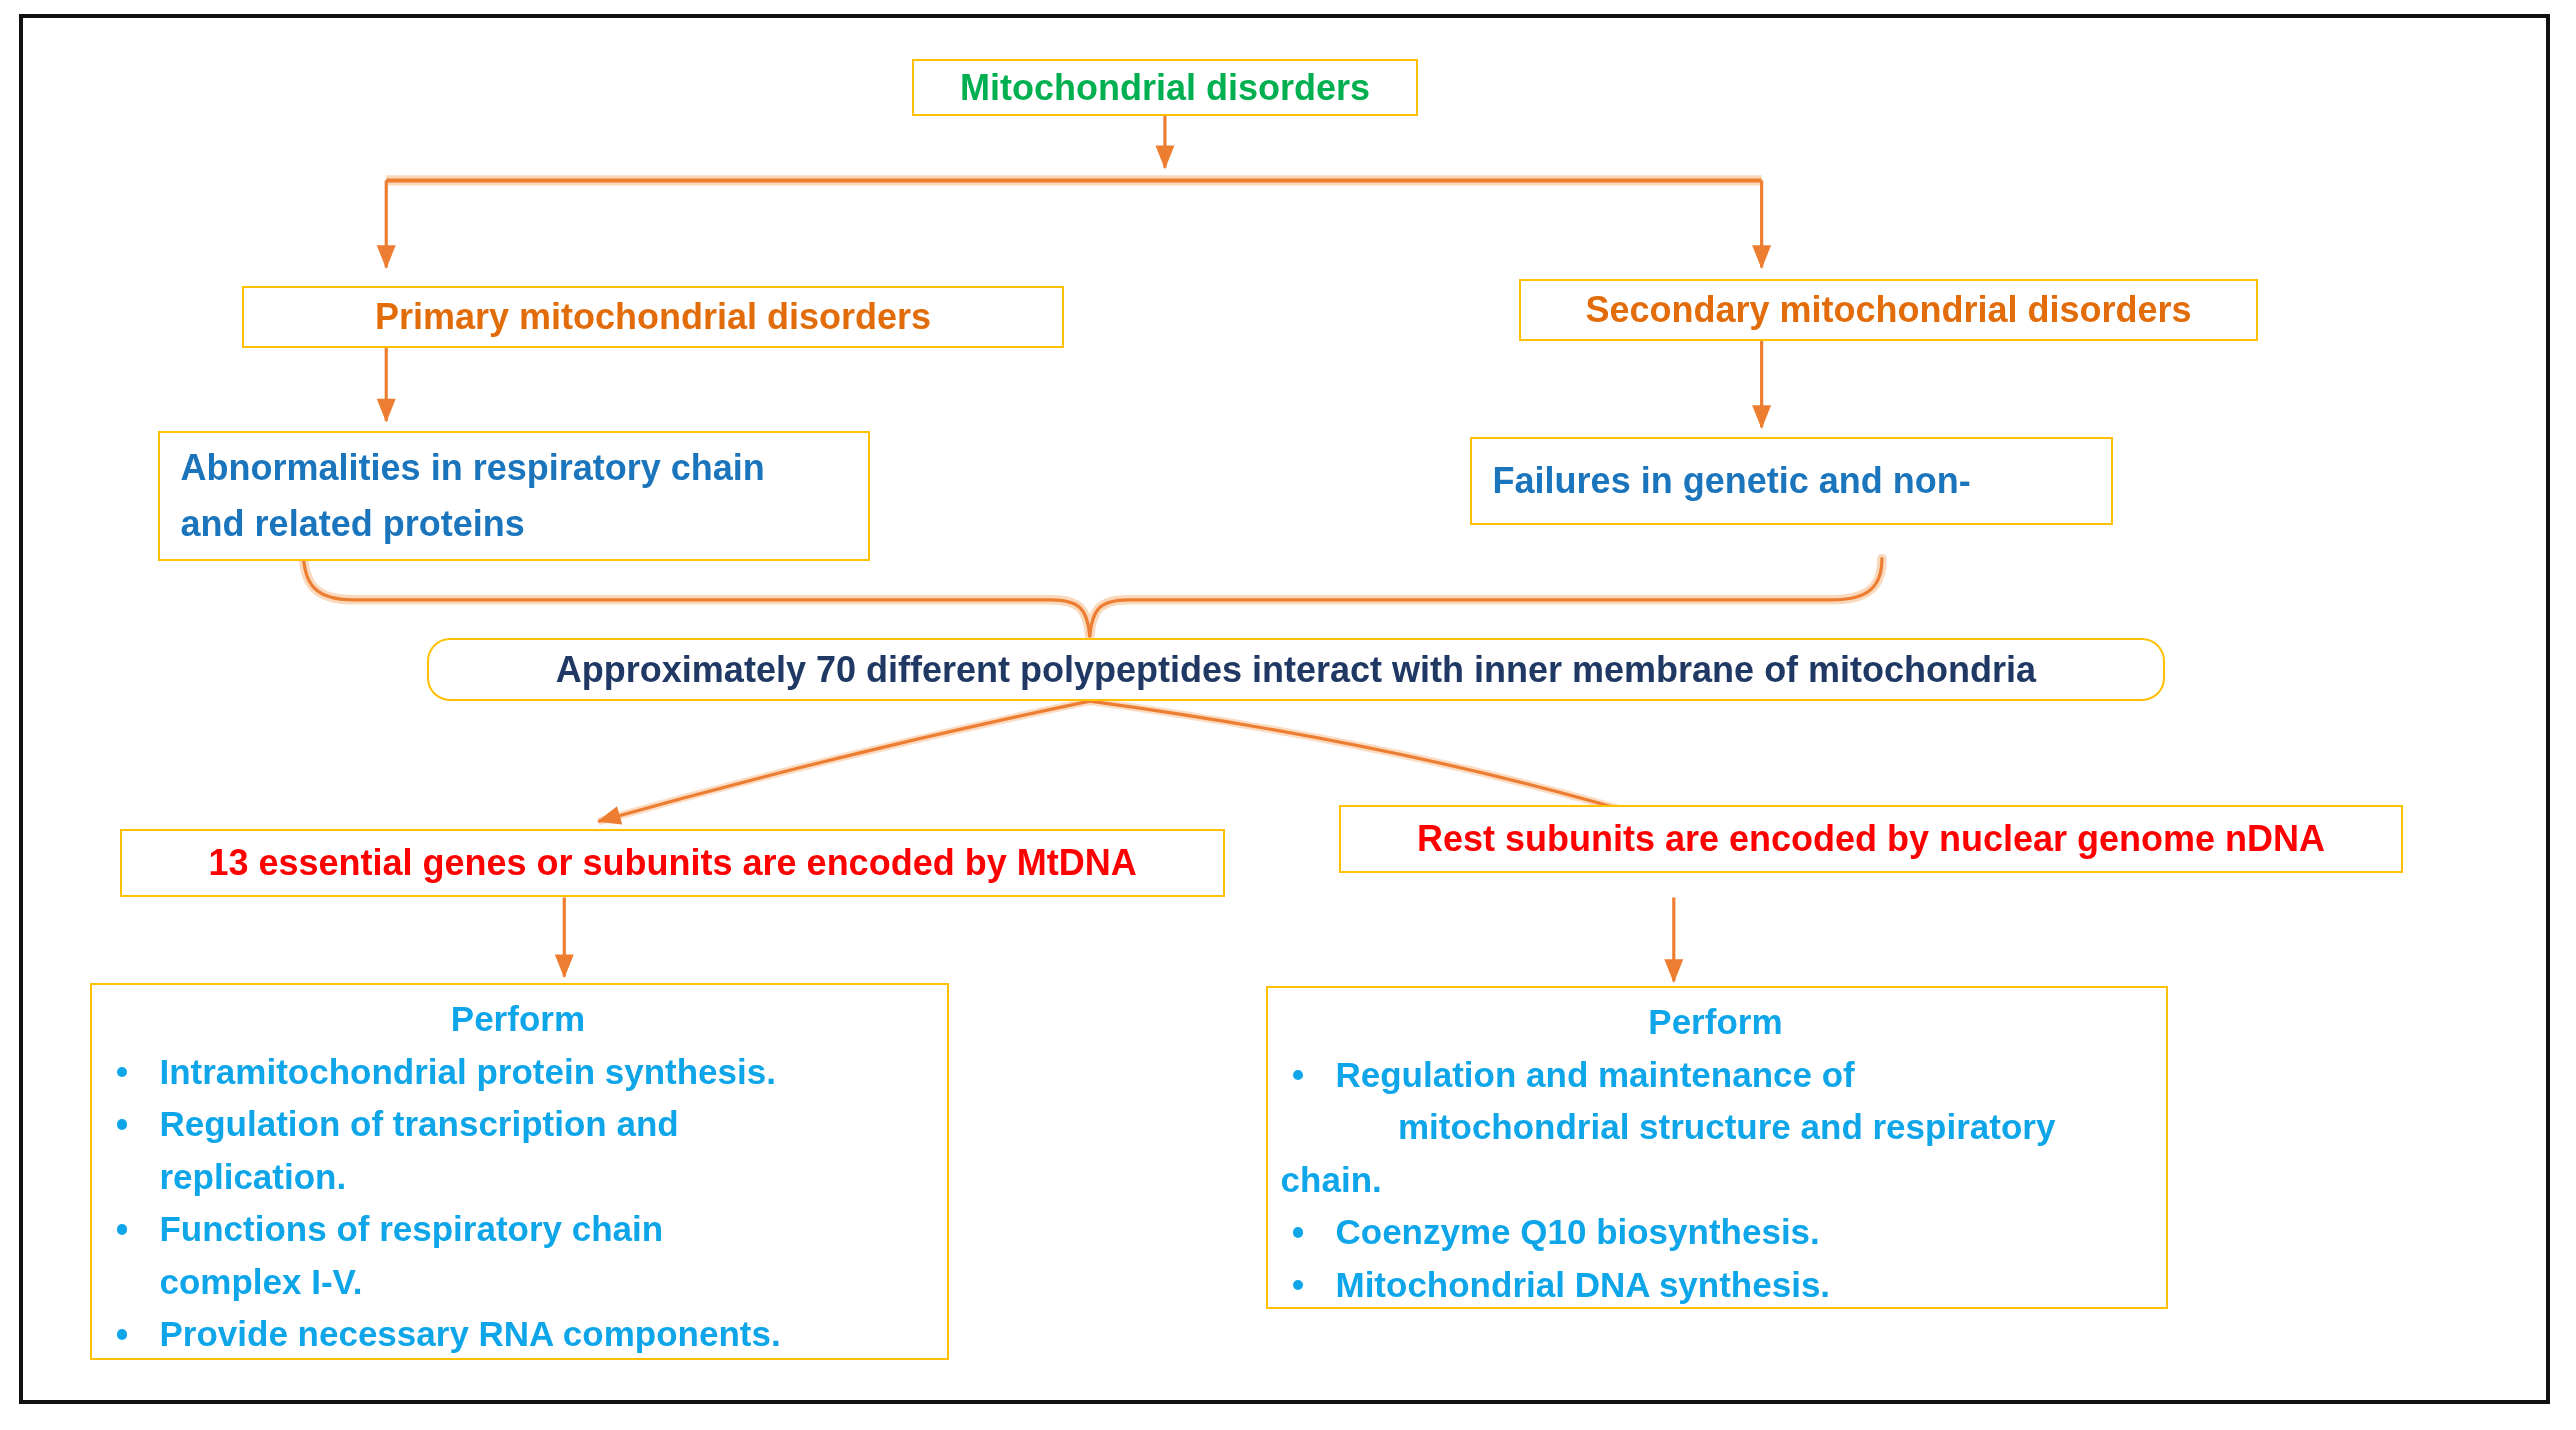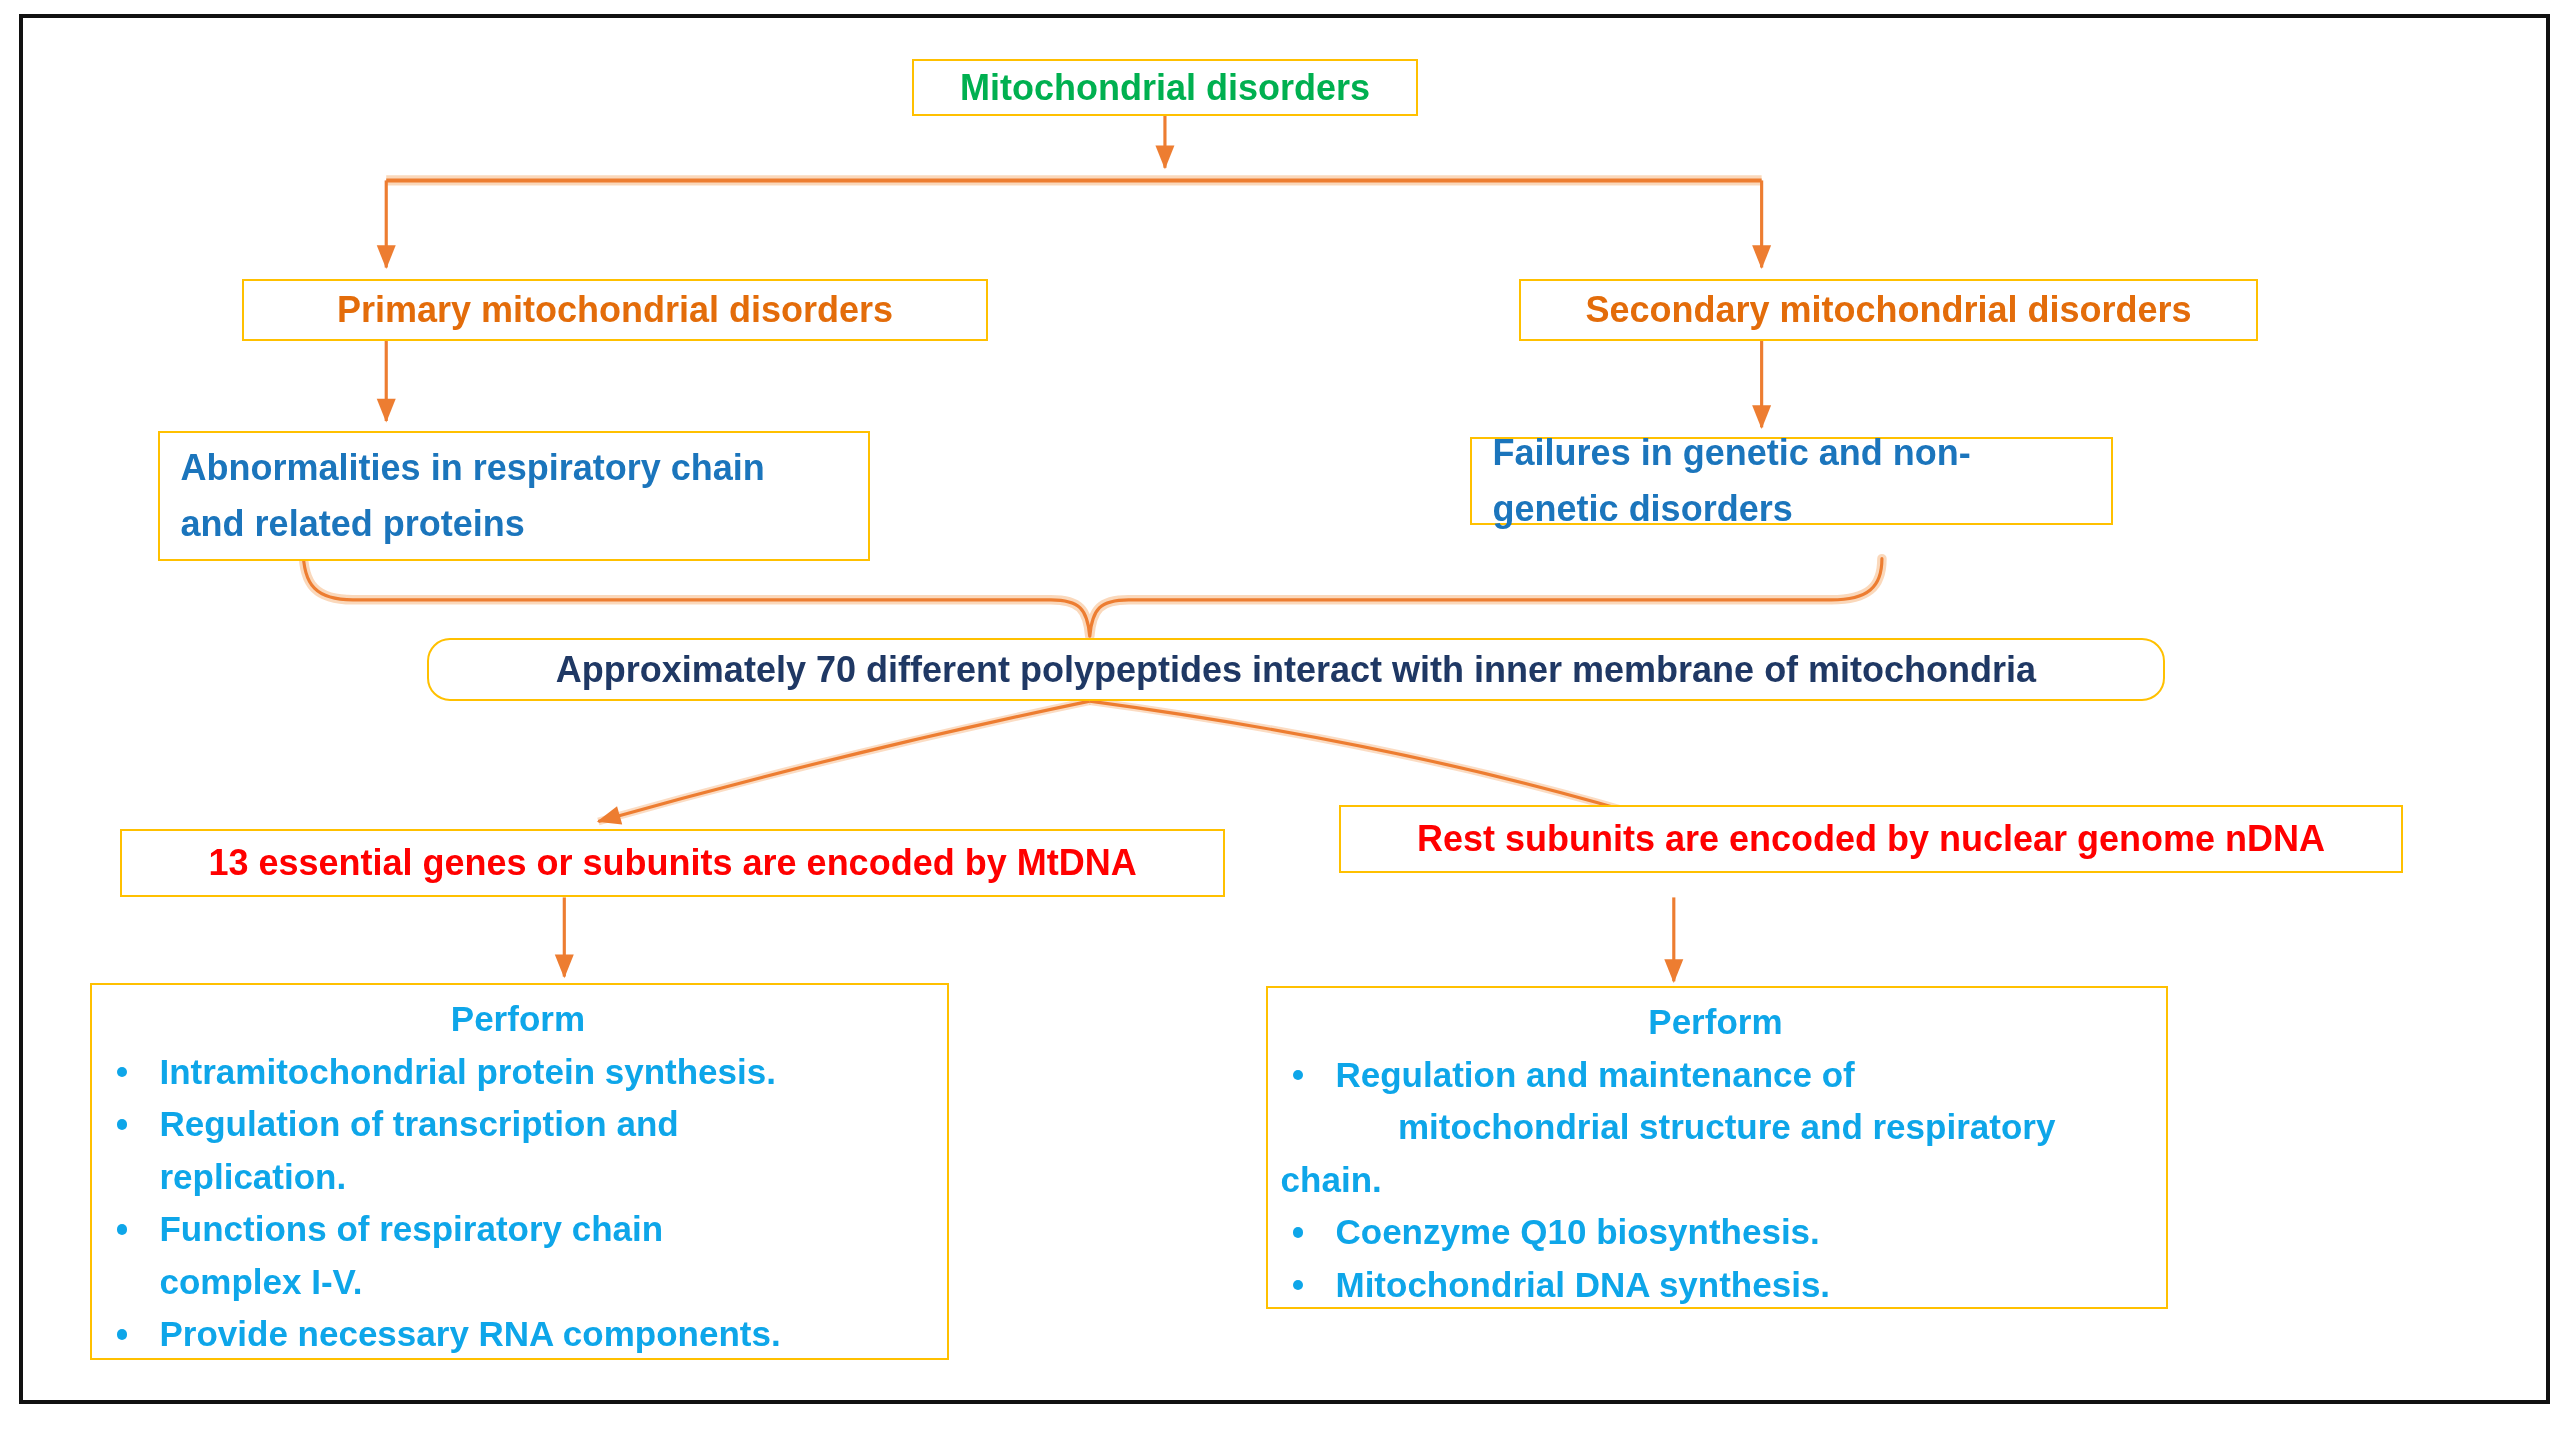--- a/index.html
+++ b/index.html
@@ -62,34 +62,33 @@
     <path d="M1377,886 Q1790,942 2106,1040" stroke="#ED7D31" stroke-width="4" fill="none" marker-end="url(#ah)"></path>
 
     <path d="M713,1134 L713,1234" stroke="#ED7D31" stroke-width="4" fill="none" marker-end="url(#ah)"></path>
     <path d="M2115,1134 L2115,1240" stroke="#ED7D31" stroke-width="4" fill="none" marker-end="url(#ah)"></path>
   </svg>
 
   <div class="node center root-node" style="left:912px;top:59px;width:506px;height:57px">
     <span>Mitochondrial disorders</span>
   </div>
 
-  <div class="node center lvl2-node" style="left:242px;top:279px;width:746px;height:62px">
+  <div class="node center lvl2-node" style="left:242px;top:286px;width:822px;height:62px">
     <span>Primary mitochondrial disorders</span>
   </div>
   <div class="node center lvl2-node" style="left:1519px;top:279px;width:739px;height:62px">
     <span>Secondary mitochondrial disorders</span>
   </div>
 
   <div class="node lvl3-node" style="left:158px;top:431px;width:712px;height:130px">
     <div>Abnormalities in respiratory chain</div>
     <div>and related proteins</div>
   </div>
   <div class="node lvl3-node" style="left:1470px;top:437px;width:643px;height:88px">
     <div>Failures in genetic and non-</div>
-    <div>genetic disorders</div>
   </div>
 
   <div class="node center merge-node" style="left:427px;top:638px;width:1738px;height:63px">
     <span>Approximately 70 different polypeptides interact with inner membrane of mitochondria</span>
   </div>
 
   <div class="node center lvl5-node" style="left:120px;top:829px;width:1105px;height:68px">
     <span>13 essential genes or subunits are encoded by MtDNA</span>
   </div>
   <div class="node center lvl5-node" style="left:1339px;top:805px;width:1064px;height:68px">

